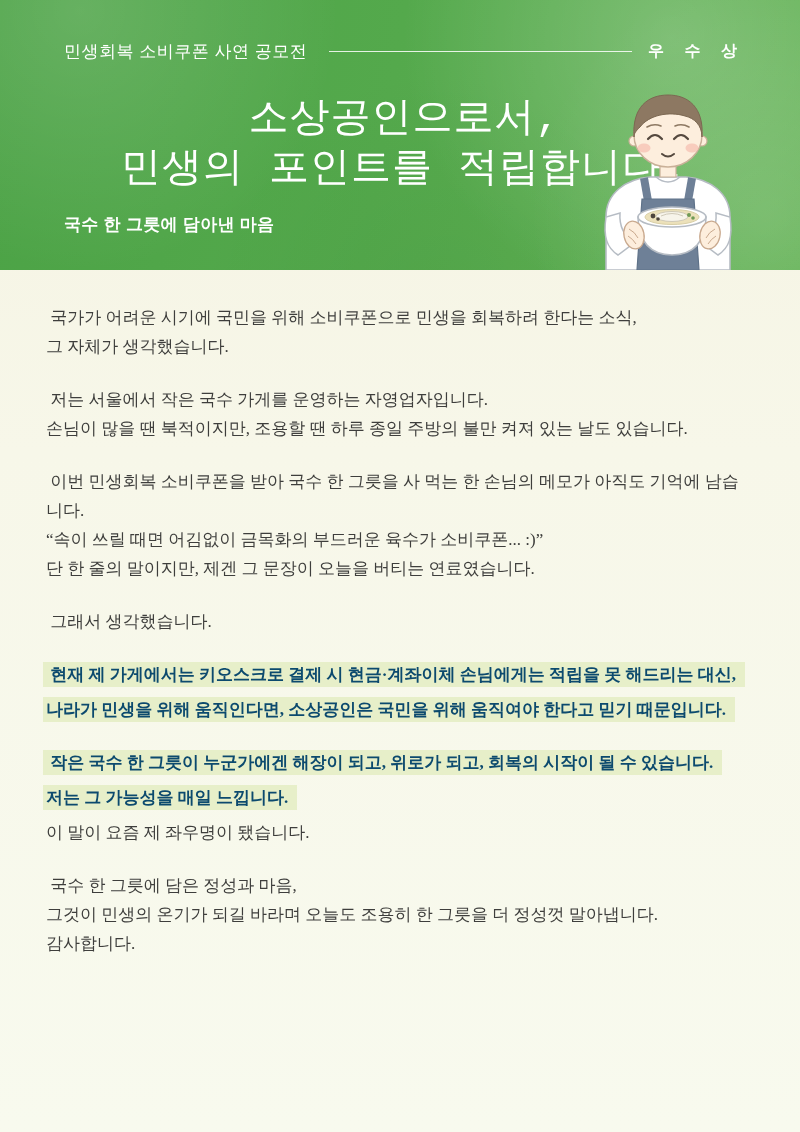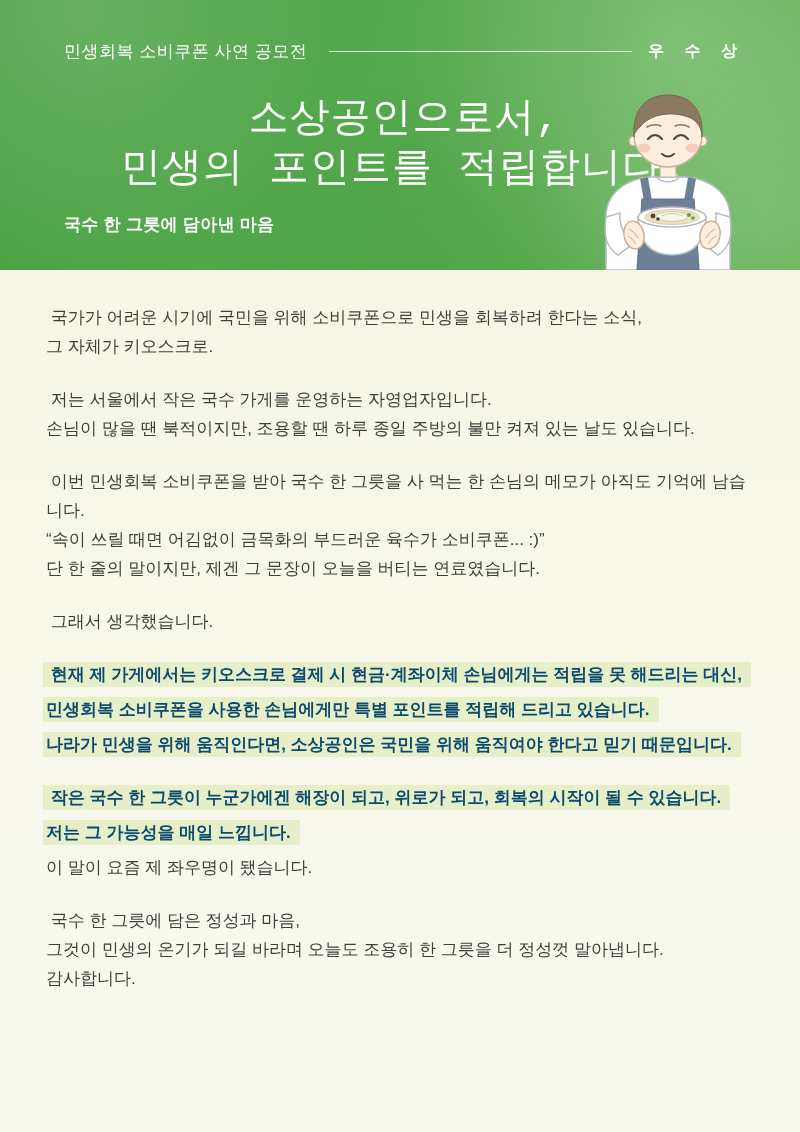--- a/index.html
+++ b/index.html
@@ -25,21 +25,21 @@
   }
   .divider{flex:1;height:1.5px;background:rgba(255,255,255,.85);margin:0 16px 0 22px;}
   .award-label{color:#fff;font-size:16px;font-weight:700;letter-spacing:8px;white-space:nowrap;}
   .title-block{margin-top:32px;color:#fff;font-family:Liberation Mono, monospace;text-align:center;}
   .title-line{font-size:40px;line-height:50px;letter-spacing:1px;font-weight:400;}
   .subtitle{margin-top:18px;color:#fff;font-size:17px;font-weight:700;letter-spacing:.3px;}
   .illustration{position:absolute;right:42px;bottom:0;width:160px;height:185px;}
   
   .article{padding:33px 46px 0 46px;}
   .article p{margin:0 0 24px 0;font-size:17px;line-height:29px;color:#3e3e3c;font-weight:500;}
-  .line{display:block;}
+  .line{display:block;font-family:Liberation Serif, serif;}
   .mark{
     background:#e7efc9;color:#0c4a6e;font-weight:700;
     padding:3px 9px 3px 3px;margin-left:-3px;
     -webkit-box-decoration-break:clone;box-decoration-break:clone;
   }
   .has-mark{margin:0 0 6px 0;}
 </style>
 </head>
 <body>
 
@@ -109,37 +109,36 @@
         <ellipse cx="112" cy="150" rx="10" ry="14" transform="rotate(12 112 150)"></ellipse>
       </g>
       <path d="M31,144 q6,3 9,9 M30,151 q5,3 8,8" fill="none" stroke="#c9a98e" stroke-width="1"></path>
       <path d="M117,144 q-6,3 -9,9 M118,151 q-5,3 -8,8" fill="none" stroke="#c9a98e" stroke-width="1"></path>
     </svg>
   </div>
 
   <div class="article">
     <p>
       <span class="line">&nbsp;국가가 어려운 시기에 국민을 위해 소비쿠폰으로 민생을 회복하려 한다는 소식,</span>
-      <span class="line">그 자체가 키오스크로.</span>
+      <span class="line">그 자체가 생각했습니다.</span>
     </p>
     <p>
       <span class="line">&nbsp;저는 서울에서 작은 국수 가게를 운영하는 자영업자입니다.</span>
       <span class="line">손님이 많을 땐 북적이지만, 조용할 땐 하루 종일 주방의 불만 켜져 있는 날도 있습니다.</span>
     </p>
     <p>
       <span class="line">&nbsp;이번 민생회복 소비쿠폰을 받아 국수 한 그릇을 사 먹는 한 손님의 메모가 아직도 기억에 남습니다.</span>
       <span class="line">“속이 쓰릴 때면 어김없이 금목화의 부드러운 육수가 소비쿠폰... :)”</span>
       <span class="line">단 한 줄의 말이지만, 제겐 그 문장이 오늘을 버티는 연료였습니다.</span>
     </p>
     <p>
       <span class="line">&nbsp;그래서 생각했습니다.</span>
     </p>
     <p>
       <span class="line has-mark"><span class="mark">&nbsp;현재 제 가게에서는 키오스크로 결제 시 현금·계좌이체 손님에게는 적립을 못 해드리는 대신,</span></span>
-      <span class="line has-mark"><span class="mark">민생회복 소비쿠폰을 사용한 손님에게만 특별 포인트를 적립해 드리고 있습니다.</span></span>
       <span class="line has-mark"><span class="mark">나라가 민생을 위해 움직인다면, 소상공인은 국민을 위해 움직여야 한다고 믿기 때문입니다.</span></span>
     </p>
     <p>
       <span class="line has-mark"><span class="mark">&nbsp;작은 국수 한 그릇이 누군가에겐 해장이 되고, 위로가 되고, 회복의 시작이 될 수 있습니다.</span></span>
       <span class="line has-mark"><span class="mark">저는 그 가능성을 매일 느낍니다.</span></span>
       <span class="line">이 말이 요즘 제 좌우명이 됐습니다.</span>
     </p>
     <p>
       <span class="line">&nbsp;국수 한 그릇에 담은 정성과 마음,</span>
       <span class="line">그것이 민생의 온기가 되길 바라며 오늘도 조용히 한 그릇을 더 정성껏 말아냅니다.</span>

